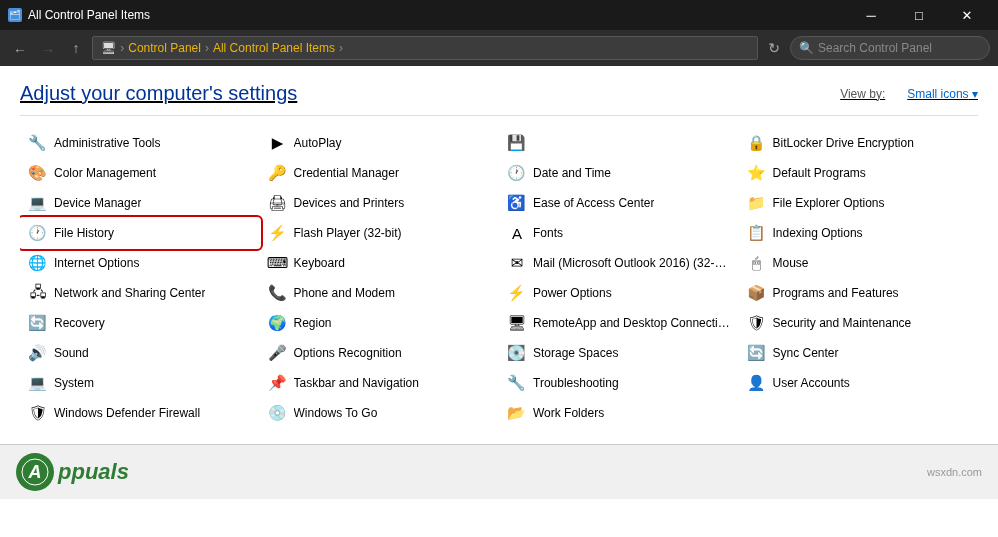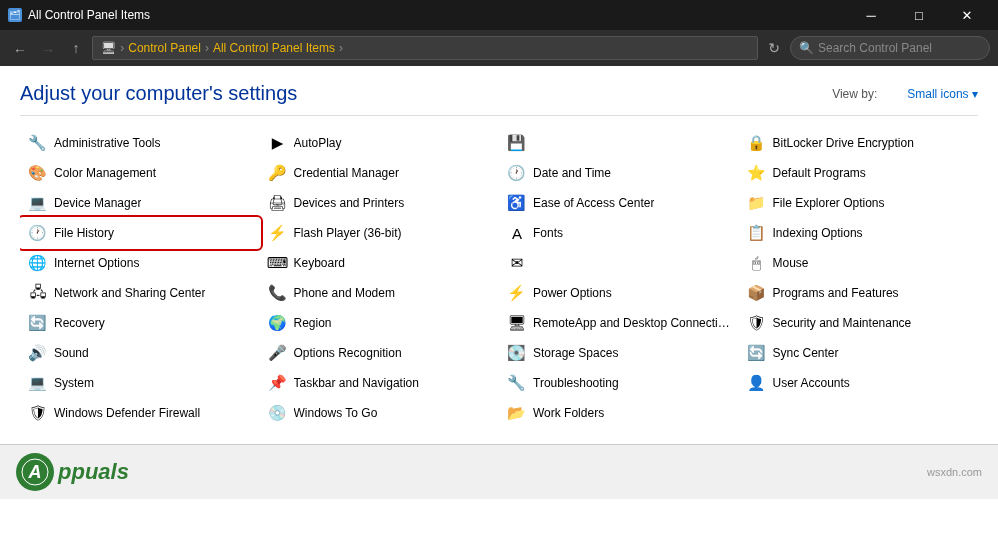--- a/index.html
+++ b/index.html
@@ -135,30 +135,31 @@
       padding: 16px 20px;
       flex: 1;
     }
     .page-header {
       display: flex;
       align-items: center;
       justify-content: space-between;
       margin-bottom: 12px;
       padding-bottom: 10px;
       border-bottom: 1px solid #ddd;
+      text-decoration: underline;
     }
     .page-title {
       font-size: 20px;
       font-weight: 300;
       color: #003399;
     }
     .view-by {
       display: flex;
       align-items: flex-start;
-      gap: 20px;
+      gap: 12px;
       font-size: 12px;
       color: #555;
     }
     .view-by-label { color: #555; }
     .view-by-value { color: #0066cc; cursor: pointer; margin-left: 10px; }
 
     
     .items-grid {
       display: grid;
       grid-template-columns: repeat(4, 1fr);
@@ -330,40 +331,41 @@
       <div class="cp-item">
         <span class="item-icon">📁</span>
         <span class="item-label">File Explorer Options</span>
       </div>
       <div class="cp-item highlighted">
         <span class="item-icon">🕐</span>
         <span class="item-label">File History</span>
       </div>
       <div class="cp-item">
         <span class="item-icon">⚡</span>
-        <span class="item-label">Flash Player (36-bit)</span>
+        <span class="item-label">Flash Player (32-bit)</span>
       </div>
       <div class="cp-item">
         <span class="item-icon">A</span>
         <span class="item-label">Fonts</span>
       </div>
       <div class="cp-item">
         <span class="item-icon">📋</span>
         <span class="item-label">Indexing Options</span>
       </div>
       <div class="cp-item">
         <span class="item-icon">🌐</span>
         <span class="item-label">Internet Options</span>
       </div>
       <div class="cp-item">
         <span class="item-icon">⌨</span>
         <span class="item-label">Keyboard</span>
       </div>
       <div class="cp-item">
         <span class="item-icon">✉</span>
+        <span class="item-label">Mail (Microsoft Outlook 2016) (32-bit)</span>
       </div>
       <div class="cp-item">
         <span class="item-icon">🖱</span>
         <span class="item-label">Mouse</span>
       </div>
       <div class="cp-item">
         <span class="item-icon">🖧</span>
         <span class="item-label">Network and Sharing Center</span>
       </div>
       <div class="cp-item">

